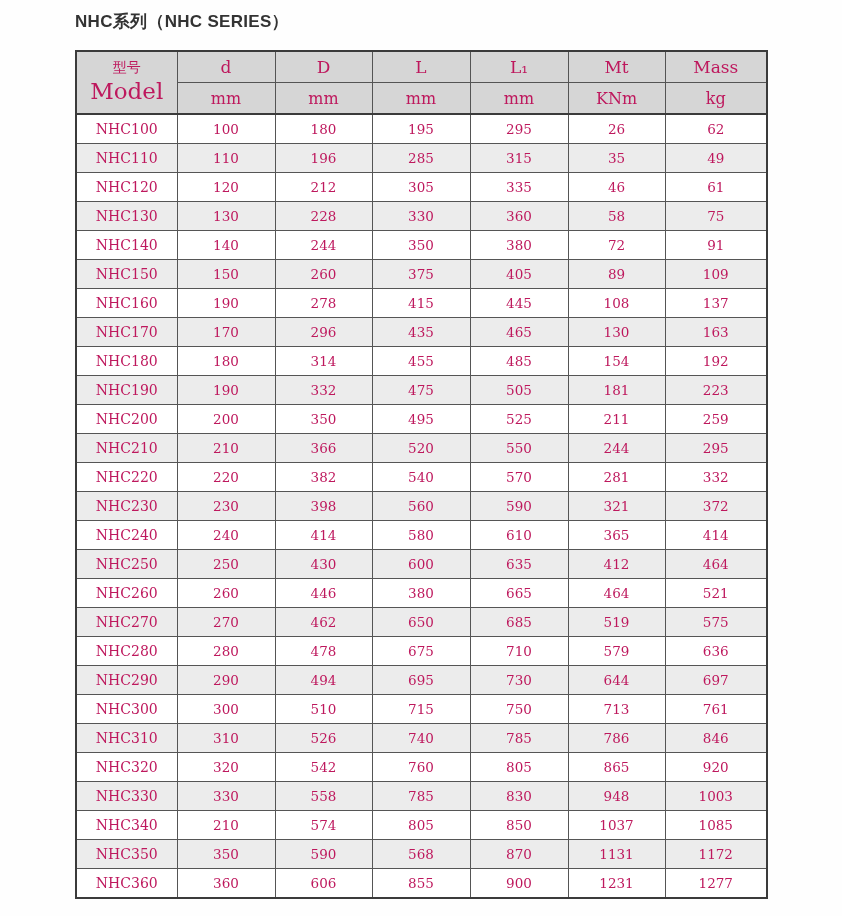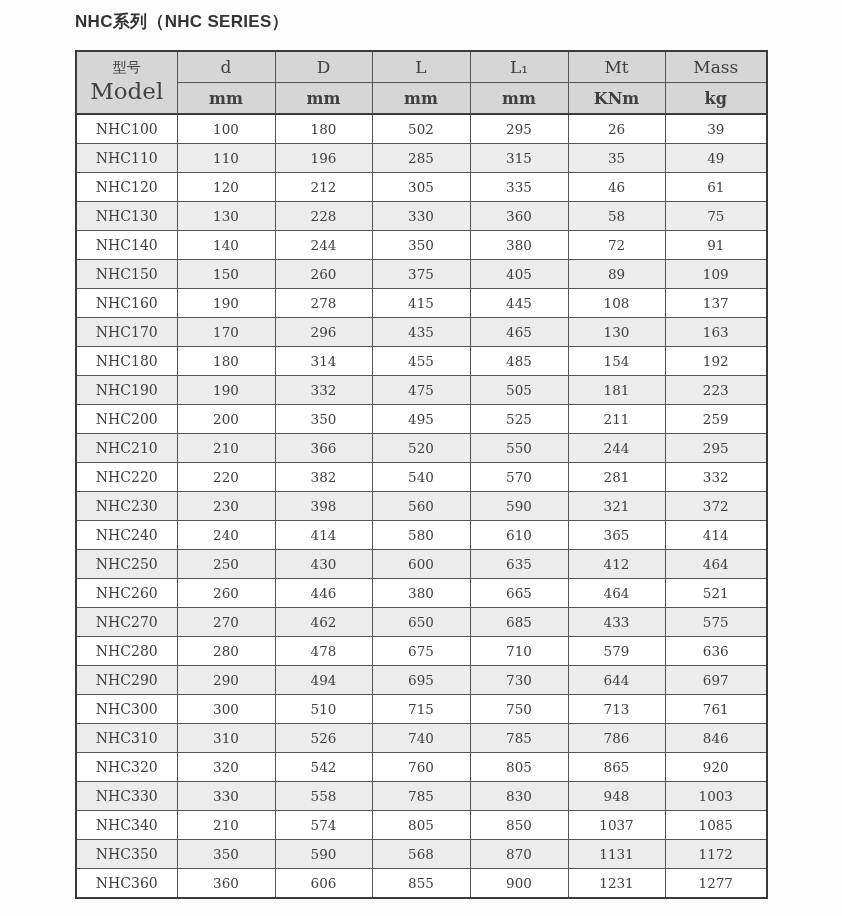--- a/index.html
+++ b/index.html
@@ -27,38 +27,38 @@
     white-space: nowrap;
   }
   table.spec-table {
     position: absolute;
     left: 75px;
     top: 50px;
     width: 691px;
     border-collapse: collapse;
     table-layout: fixed;
     border: 2px solid #3b3b3b;
-    color: #404040;
+    color: #be185d;
   }
   .spec-table th, .spec-table td {
     border: 1px solid #555555;
     text-align: center;
     vertical-align: middle;
     padding: 0;
     overflow: hidden;
   }
   .spec-table thead {
     border-bottom: 2px solid #3b3b3b;
   }
   .spec-table thead th {
     background: #d6d6d6;
     font-weight: normal;
   }
   .spec-table thead tr.names th { height: 30px; font-size: 17px; }
-  .spec-table thead tr.units th { height: 30px; font-size: 16px; font-weight: bold; }
+  .spec-table thead tr.units th { height: 30px; font-size: 16px; }
   .model-head {
     line-height: 1.25;
   }
   .model-head .cn { font-size: 14px; }
   .model-head .en { font-size: 23px; }
   .spec-table tbody td {
     height: 28px;
     font-size: 13.5px;
     background: #ffffff;
   }
@@ -109,24 +109,24 @@
           <th>KNm</th>
           <th>kg</th>
         </tr>
     </thead>
     <tbody>
 
     <tr>
           <td class="model-cell">NHC100</td>
           <td>100</td>
           <td>180</td>
-          <td>502</td>
+          <td>195</td>
           <td>295</td>
           <td>26</td>
-          <td>39</td>
+          <td>62</td>
         </tr>
         <tr class="alt">
           <td class="model-cell">NHC110</td>
           <td>110</td>
           <td>196</td>
           <td>285</td>
           <td>315</td>
           <td>35</td>
           <td>49</td>
         </tr>
@@ -264,21 +264,21 @@
           <td>665</td>
           <td>464</td>
           <td>521</td>
         </tr>
         <tr class="alt">
           <td class="model-cell">NHC270</td>
           <td>270</td>
           <td>462</td>
           <td>650</td>
           <td>685</td>
-          <td>433</td>
+          <td>519</td>
           <td>575</td>
         </tr>
         <tr>
           <td class="model-cell">NHC280</td>
           <td>280</td>
           <td>478</td>
           <td>675</td>
           <td>710</td>
           <td>579</td>
           <td>636</td>

